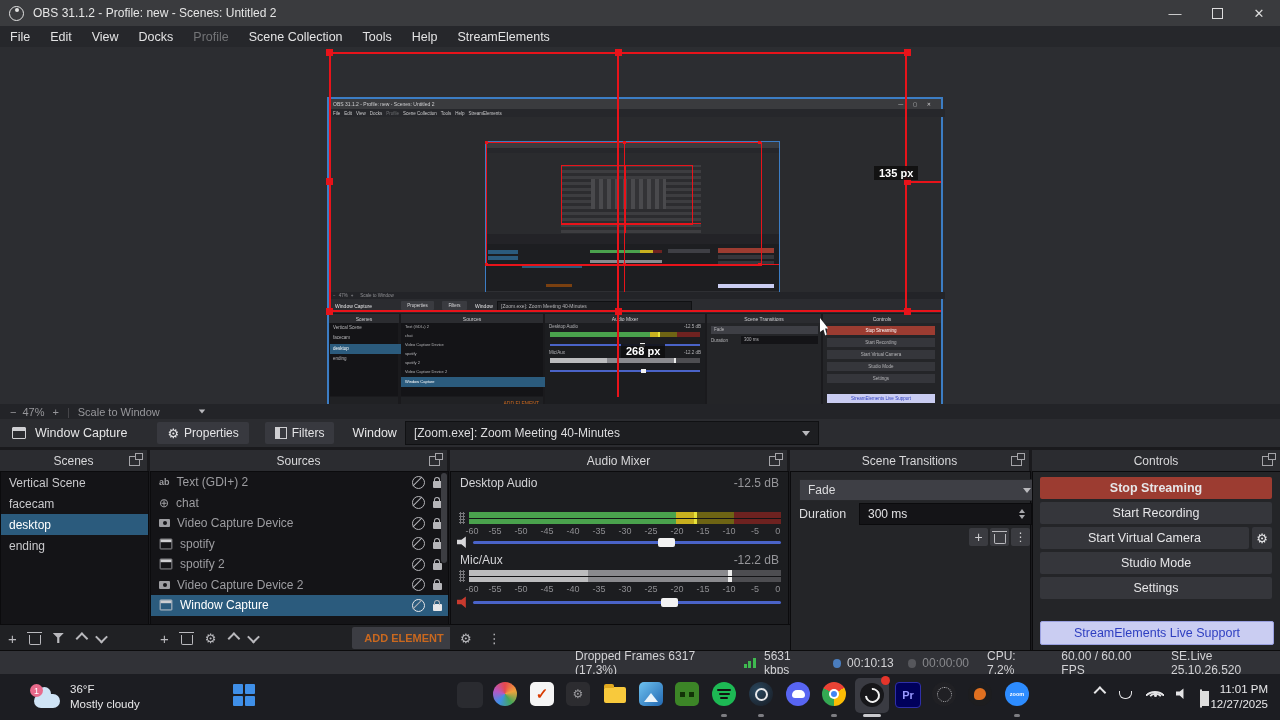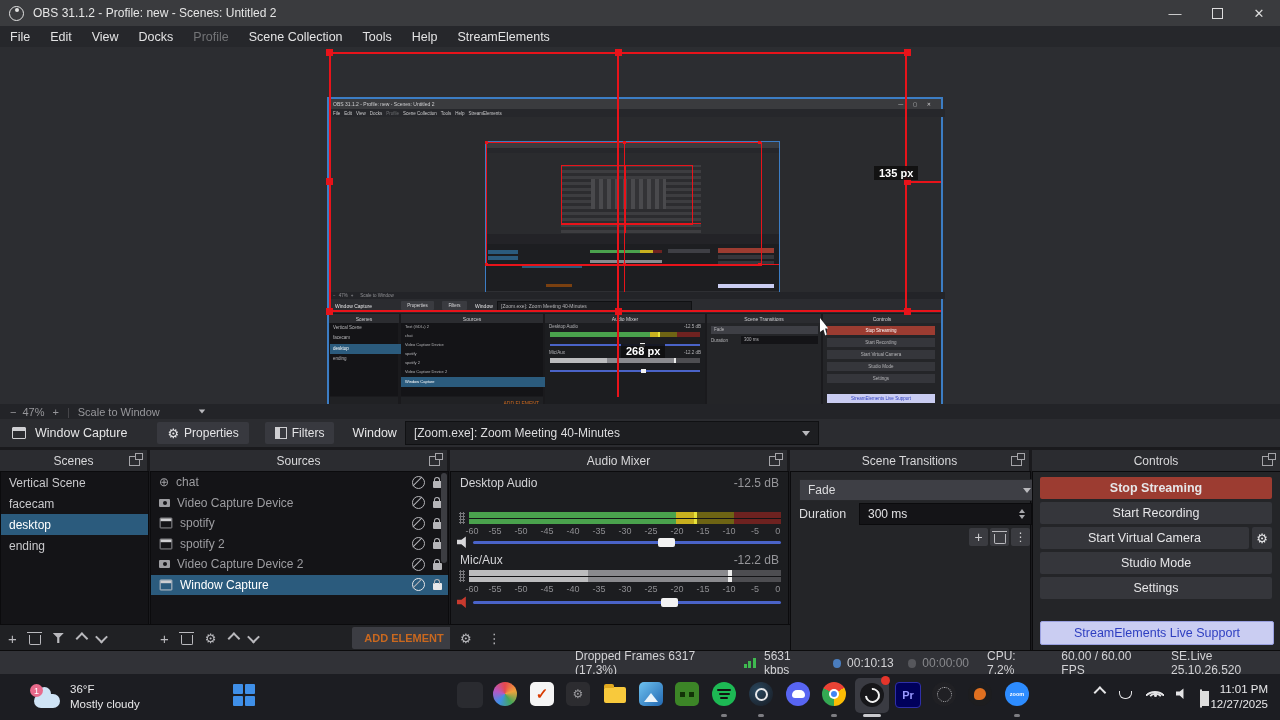--- a/index.html
+++ b/index.html
@@ -359,20 +359,28 @@
       <span class="chev chup"></span>
       <span class="chev chdn"></span>
     </div>
 
     <div class="ph" style="left:150px;top:3px;width:297px;">
       <span>Sources</span>
         <span class="pop"></span>
     </div>
     <div class="list" style="left:150px;top:24px;width:297px;height:153px;overflow:hidden;">
       <div class="srow">
+        <b style="font-size:9px;color:#9d9da1;flex:none;">ab</b>
+        <span class="srcname">Text (GDI+) 2</span>
+        <span style="margin-left:auto;display:flex;gap:8px;align-items:center;">
+            <span class="eye"></span>
+            <span class="lock"></span>
+          </span>
+      </div>
+      <div class="srow">
         <span style="font-size:12px;color:#9d9da1;flex:none;">⊕</span>
         <span class="srcname">chat</span>
         <span style="margin-left:auto;display:flex;gap:8px;align-items:center;">
             <span class="eye"></span>
             <span class="lock"></span>
           </span>
       </div>
       <div class="srow">
         <span class="camic"></span>
         <span class="srcname">Video Capture Device</span>

